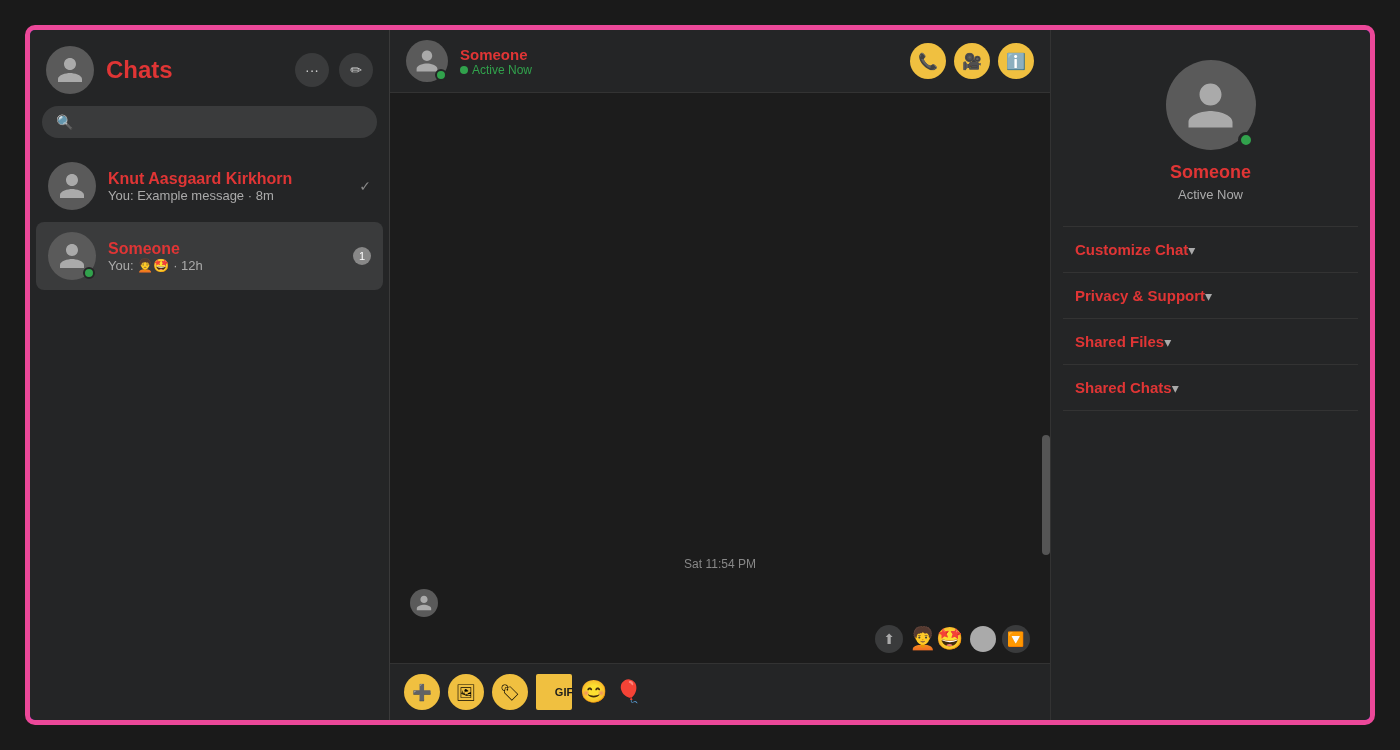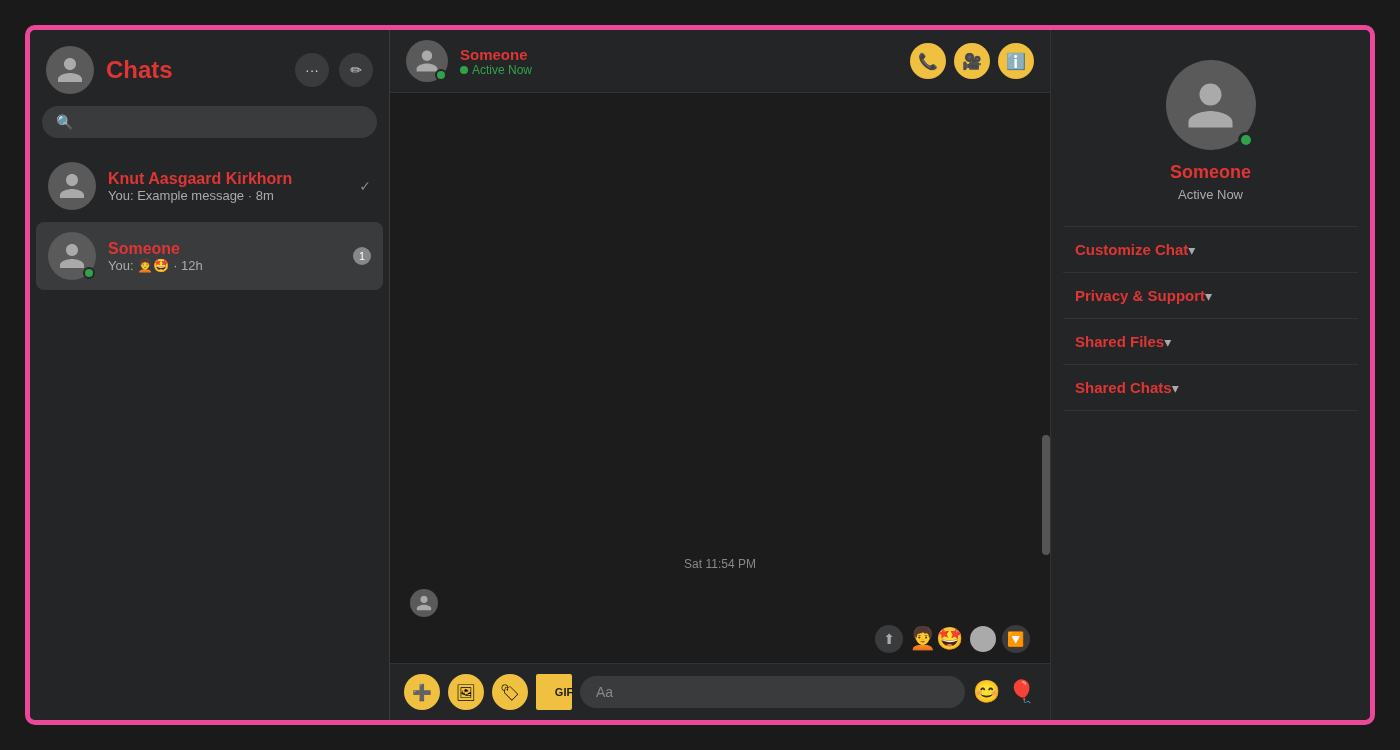--- a/index.html
+++ b/index.html
@@ -495,21 +495,20 @@
       <div class="scrollbar-track">
         <div class="scrollbar-thumb"></div>
       </div>
     </div>
 
     <div class="chat-input-bar">
       <div class="input-action-btn">➕</div>
       <div class="input-action-btn">🖼</div>
       <div class="input-action-btn">🏷</div>
       <div class="input-action-btn gif">GIF</div>
-      <input class="input-field" type="text" placeholder="Aa" style="">
       <span class="emoji-btn">😊</span>
       <span class="emoji-btn">🎈</span>
     </div>
   </div>
 
   <div class="right-panel">
     <div class="right-avatar">
       <svg viewBox="0 0 24 24">
           <path d="M12 12c2.7 0 4.8-2.1 4.8-4.8S14.7 2.4 12 2.4 7.2 4.5 7.2 7.2 9.3 12 12 12zm0 2.4c-3.2 0-9.6 1.6-9.6 4.8v2.4h19.2v-2.4c0-3.2-6.4-4.8-9.6-4.8z"></path>
         </svg>

